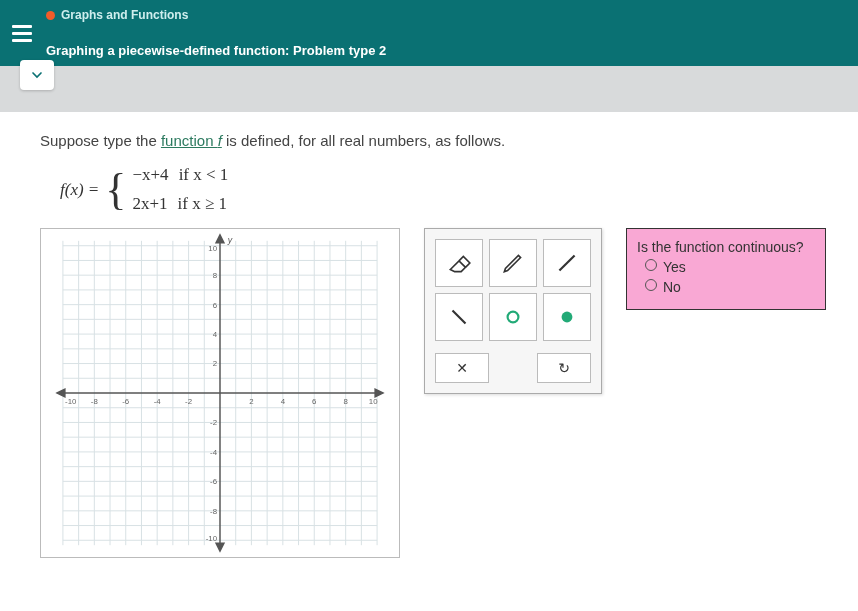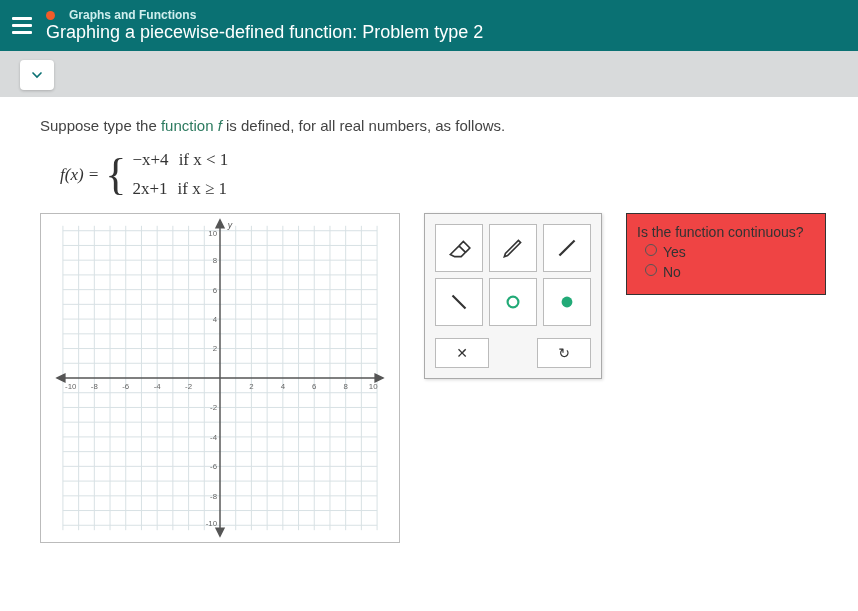--- a/index.html
+++ b/index.html
@@ -31,49 +31,49 @@
     height: 3px;
     background: #fff;
     border-radius: 1px;
   }
   .header-text { display: flex; flex-direction: column; }
   .crumb {
     font-size: 12px;
     font-weight: bold;
     display: flex;
     align-items: center;
-    gap: 14px;
+    gap: 6px;
     color: #cfeeee;
   }
   .crumb-dot {
     width: 9px; height: 9px; border-radius: 50%;
     background: #f15c2a; display: inline-block;
   }
-  .title { font-size: 18px; font-weight: normal; }
+  .title { font-size: 13px; font-weight: bold; margin-top: 21px; }
   .chevron-tab {
     position: absolute;
     top: 60px;
     left: 20px;
     background: #fff;
     width: 34px; height: 30px;
     border-radius: 4px;
     display:flex;align-items:center;justify-content:center;
     box-shadow: 0 1px 3px rgba(0,0,0,0.2);
     cursor: pointer;
     color: #0a7173;
   }
   .content {
     background: #fff;
     margin: 46px 0 0 0;
     padding: 20px 28px 28px 40px;
     min-height: 530px;
     position: relative;
   }
   .prompt { font-size: 15px; color: #444; }
-  .fn-link { color: #2a6; color:#2c7a5f; }
+  .fn-link { text-decoration: underline; color: #2a6; color:#2c7a5f; }
   .piecewise {
     margin: 16px 0 14px 20px;
     font-family: "Times New Roman", serif;
     font-size: 17px;
     display: flex;
     align-items: center;
     gap: 6px;
   }
   .brace { font-size: 44px; line-height: 40px; font-weight: 100; }
   .cases { display: flex; flex-direction: column; gap: 9px; }
@@ -119,21 +119,21 @@
     width: 54px; height: 30px;
     border: 1px solid #bbb;
     background: #fff;
     display:flex;align-items:center;justify-content:center;
     cursor: pointer;
     font-size: 14px;
   }
 
   .qa-box {
     border: 1px solid #333;
-    background: #ef4444;
+    background: #f9a8d4;
     padding: 10px 16px 14px 10px;
     width: 200px;
     font-size: 14px;
     color: #333;
   }
   .radio-row {
     display: flex; align-items: flex-start; gap: 6px;
     margin-top: 4px; margin-left: 8px;
     cursor: pointer;
   }

